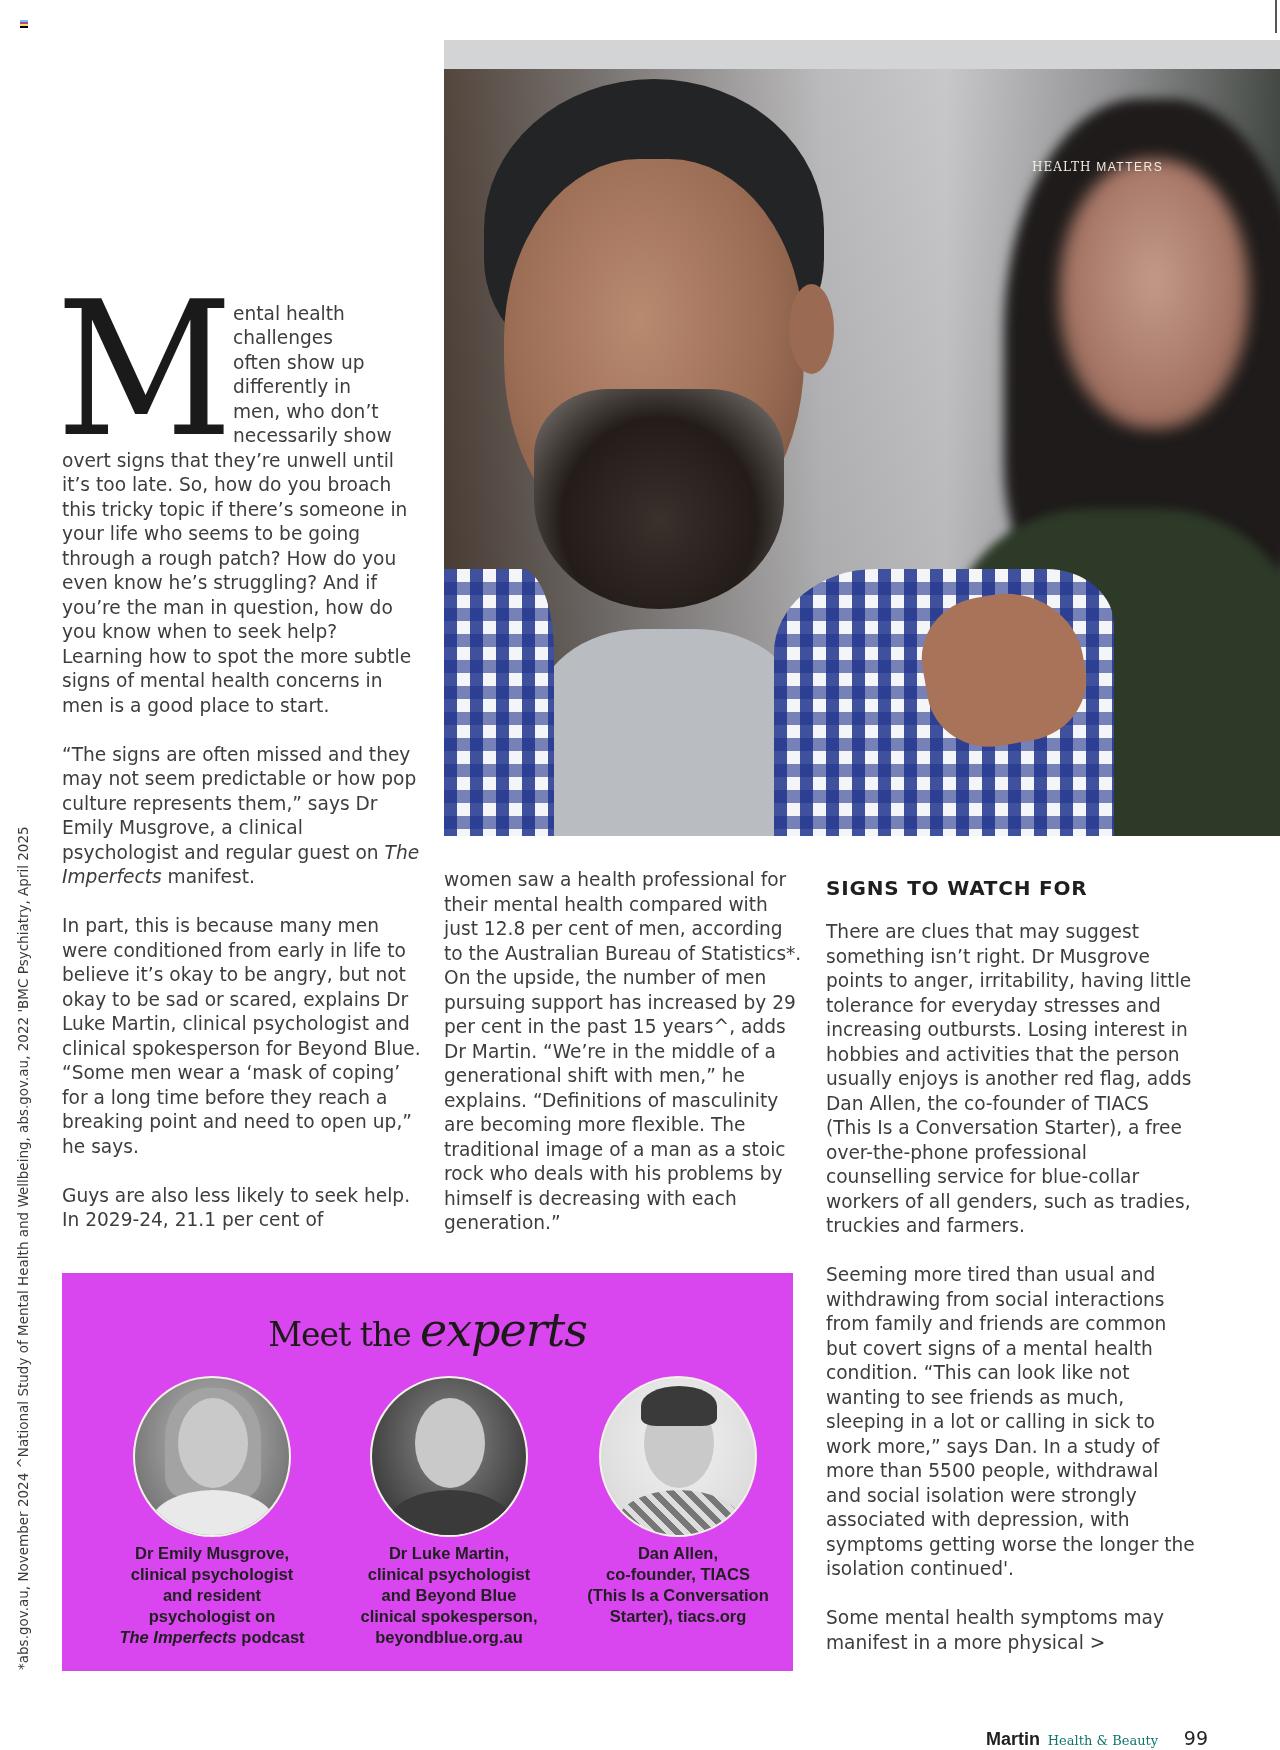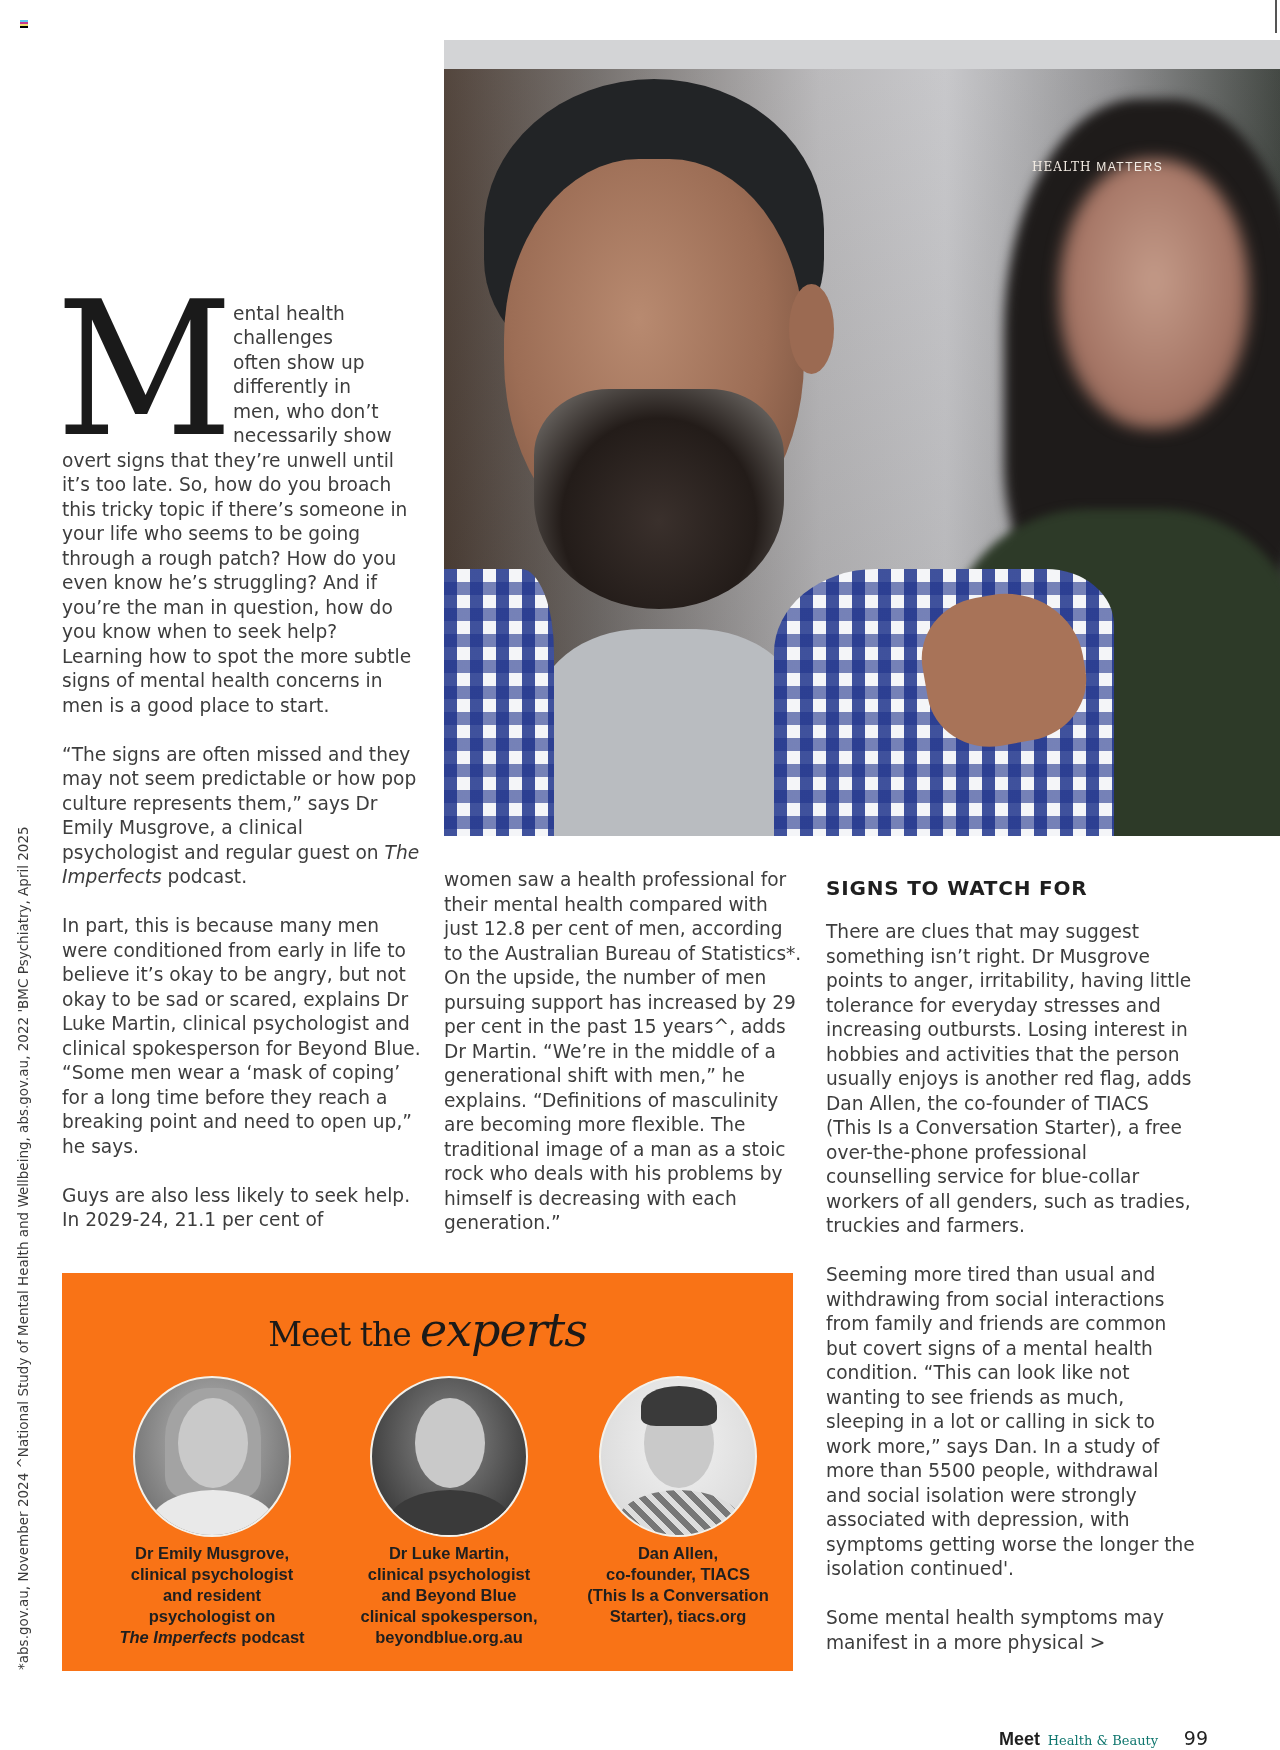--- a/index.html
+++ b/index.html
@@ -61,21 +61,21 @@
     .lead .rest { white-space: pre-line; }
     .section-heading {
       font-size: 20px; font-weight: bold; letter-spacing: 0.8px; color: #1f1f1f;
       margin: 0 0 20px 0; line-height: 24px;
     }
     em { font-style: italic; }
 
     
     .experts {
       position: absolute; left: 62px; top: 1273px; width: 731px; height: 398px;
-      background: #f97316;
+      background: #d946ef;
     }
     .experts-title {
       position: absolute; left: 0; top: 30px; width: 100%; text-align: center;
       color: #1c1a18;
     }
     .experts-title .t-serif { font-family: "DejaVu Serif", serif; font-size: 33px; letter-spacing: -1px; }
     .experts-title .t-script { font-family: "DejaVu Serif", serif; font-style: italic; font-size: 46px; margin-left: 4px; letter-spacing: -1px; }
     .expert { position: absolute; top: 103px; width: 230px; text-align: center; }
     .expert .portrait {
       width: 154px; height: 157px; border-radius: 50%; margin: 0 auto; border: 2px solid #f4f1ea;
@@ -146,21 +146,21 @@
 <div class="col col-1">
   <p class="lead">
     <span class="dropcap">M</span><span class="rest">ental health
 challenges
 often show up
 differently in
 men, who don’t
 necessarily show
 overt signs that they’re unwell until it’s too late. So, how do you broach this tricky topic if there’s someone in your life who seems to be going through a rough patch? How do you even know he’s struggling? And if you’re the man in question, how do you know when to seek help? Learning how to spot the more subtle signs of mental health concerns in men is a good place to start.</span>
   </p>
-  <p style="margin-top:24.5px"><span>“The signs are often missed and they may not seem predictable or how pop culture represents them,” says Dr Emily Musgrove, a clinical psychologist and regular guest on </span><em>The Imperfects</em><span> podcast.</span></p>
+  <p style="margin-top:24.5px"><span>“The signs are often missed and they may not seem predictable or how pop culture represents them,” says Dr Emily Musgrove, a clinical psychologist and regular guest on </span><em>The Imperfects</em><span> manifest.</span></p>
   <p>In part, this is because many men were conditioned from early in life to believe it’s okay to be angry, but not okay to be sad or scared, explains Dr Luke Martin, clinical psychologist and clinical spokesperson for Beyond Blue. “Some men wear a ‘mask of coping’ for a long time before they reach a breaking point and need to open up,” he says.</p>
   <p>Guys are also less likely to seek help. In 2029-24, 21.1 per cent of</p>
 </div>
 
 <div class="col col-2">
   <p>women saw a health professional for their mental health compared with just 12.8 per cent of men, according to the Australian Bureau of Statistics*. On the upside, the number of men pursuing support has increased by 29 per cent in the past 15 years^, adds Dr Martin. “We’re in the middle of a generational shift with men,” he explains. “Definitions of masculinity are becoming more flexible. The traditional image of a man as a stoic rock who deals with his problems by himself is decreasing with each generation.”</p>
 </div>
 
 <div class="col col-3">
   <div class="section-heading">SIGNS TO WATCH FOR</div>
@@ -209,16 +209,16 @@
     <div class="name">Dan Allen,
 co-founder, TIACS
 (This Is a Conversation
 Starter), tiacs.org</div>
   </div>
 </div>
 
 <div class="footnote">*abs.gov.au, November 2024 ^National Study of Mental Health and Wellbeing, abs.gov.au, 2022 'BMC Psychiatry, April 2025</div>
 
 <div class="folio">
-  <span class="brand">Meet</span>
+  <span class="brand">Martin</span>
   <span class="pub">Health &amp; Beauty</span>
   <span class="page">99</span>
 </div>
 
 </body></html>

